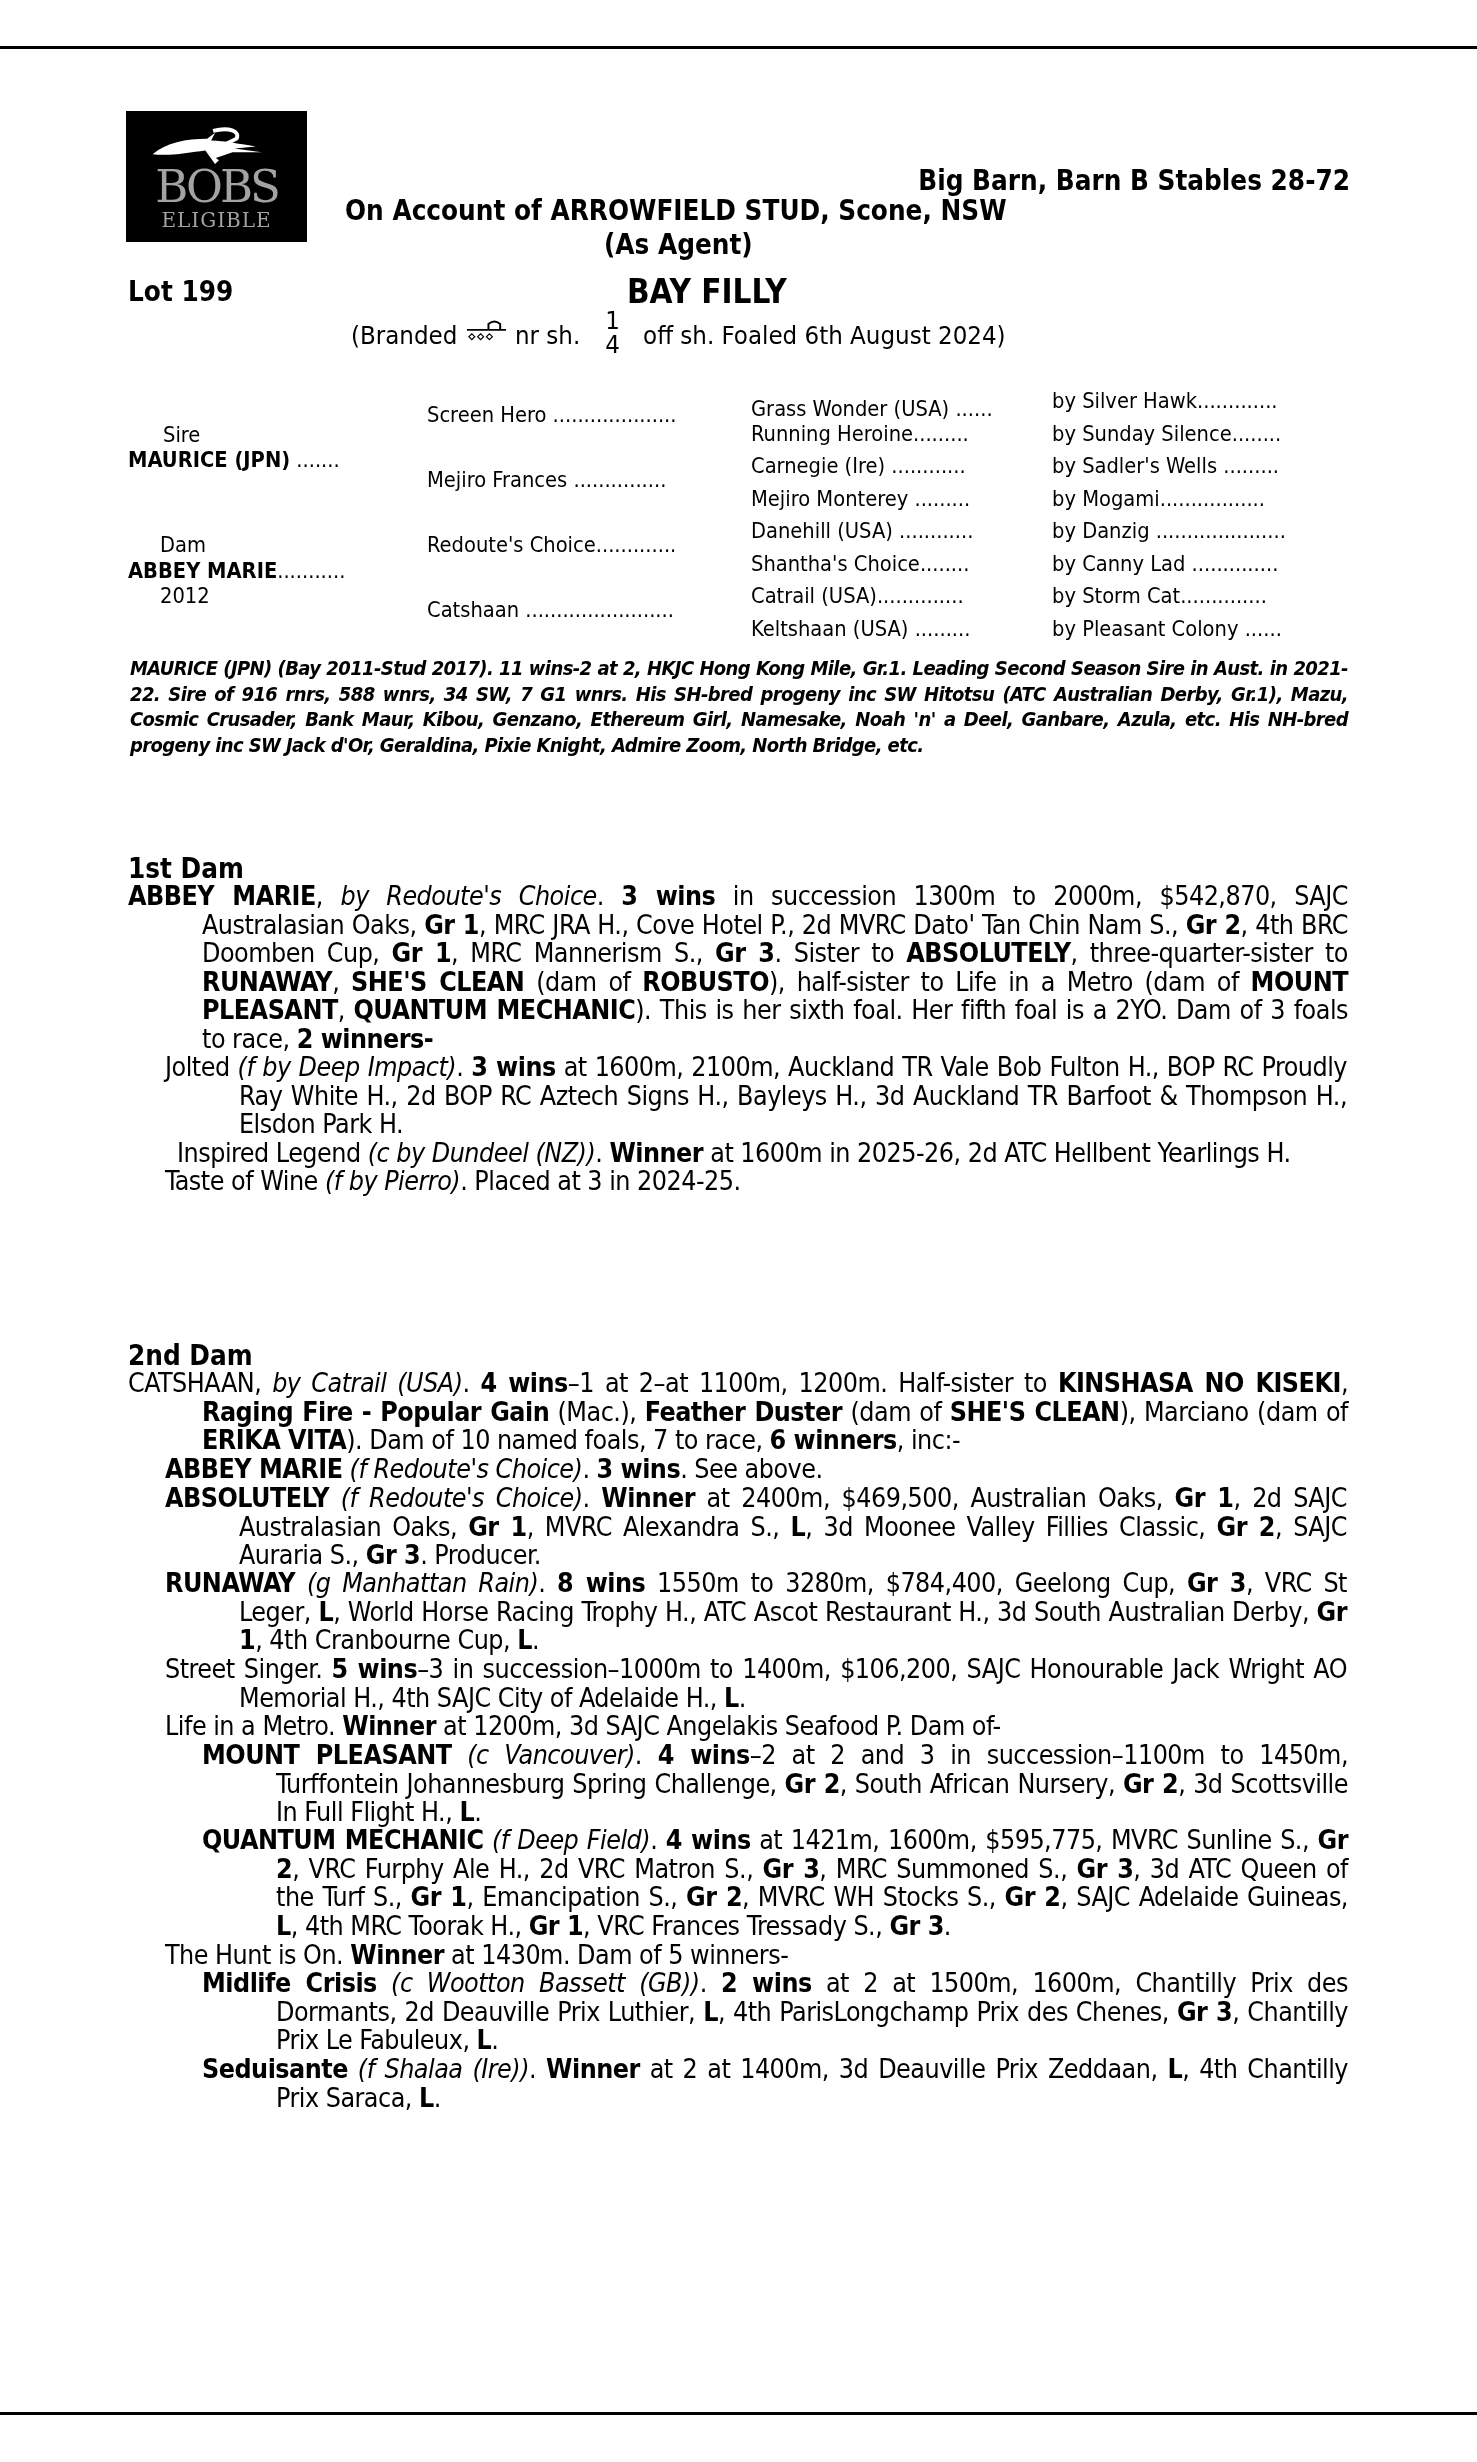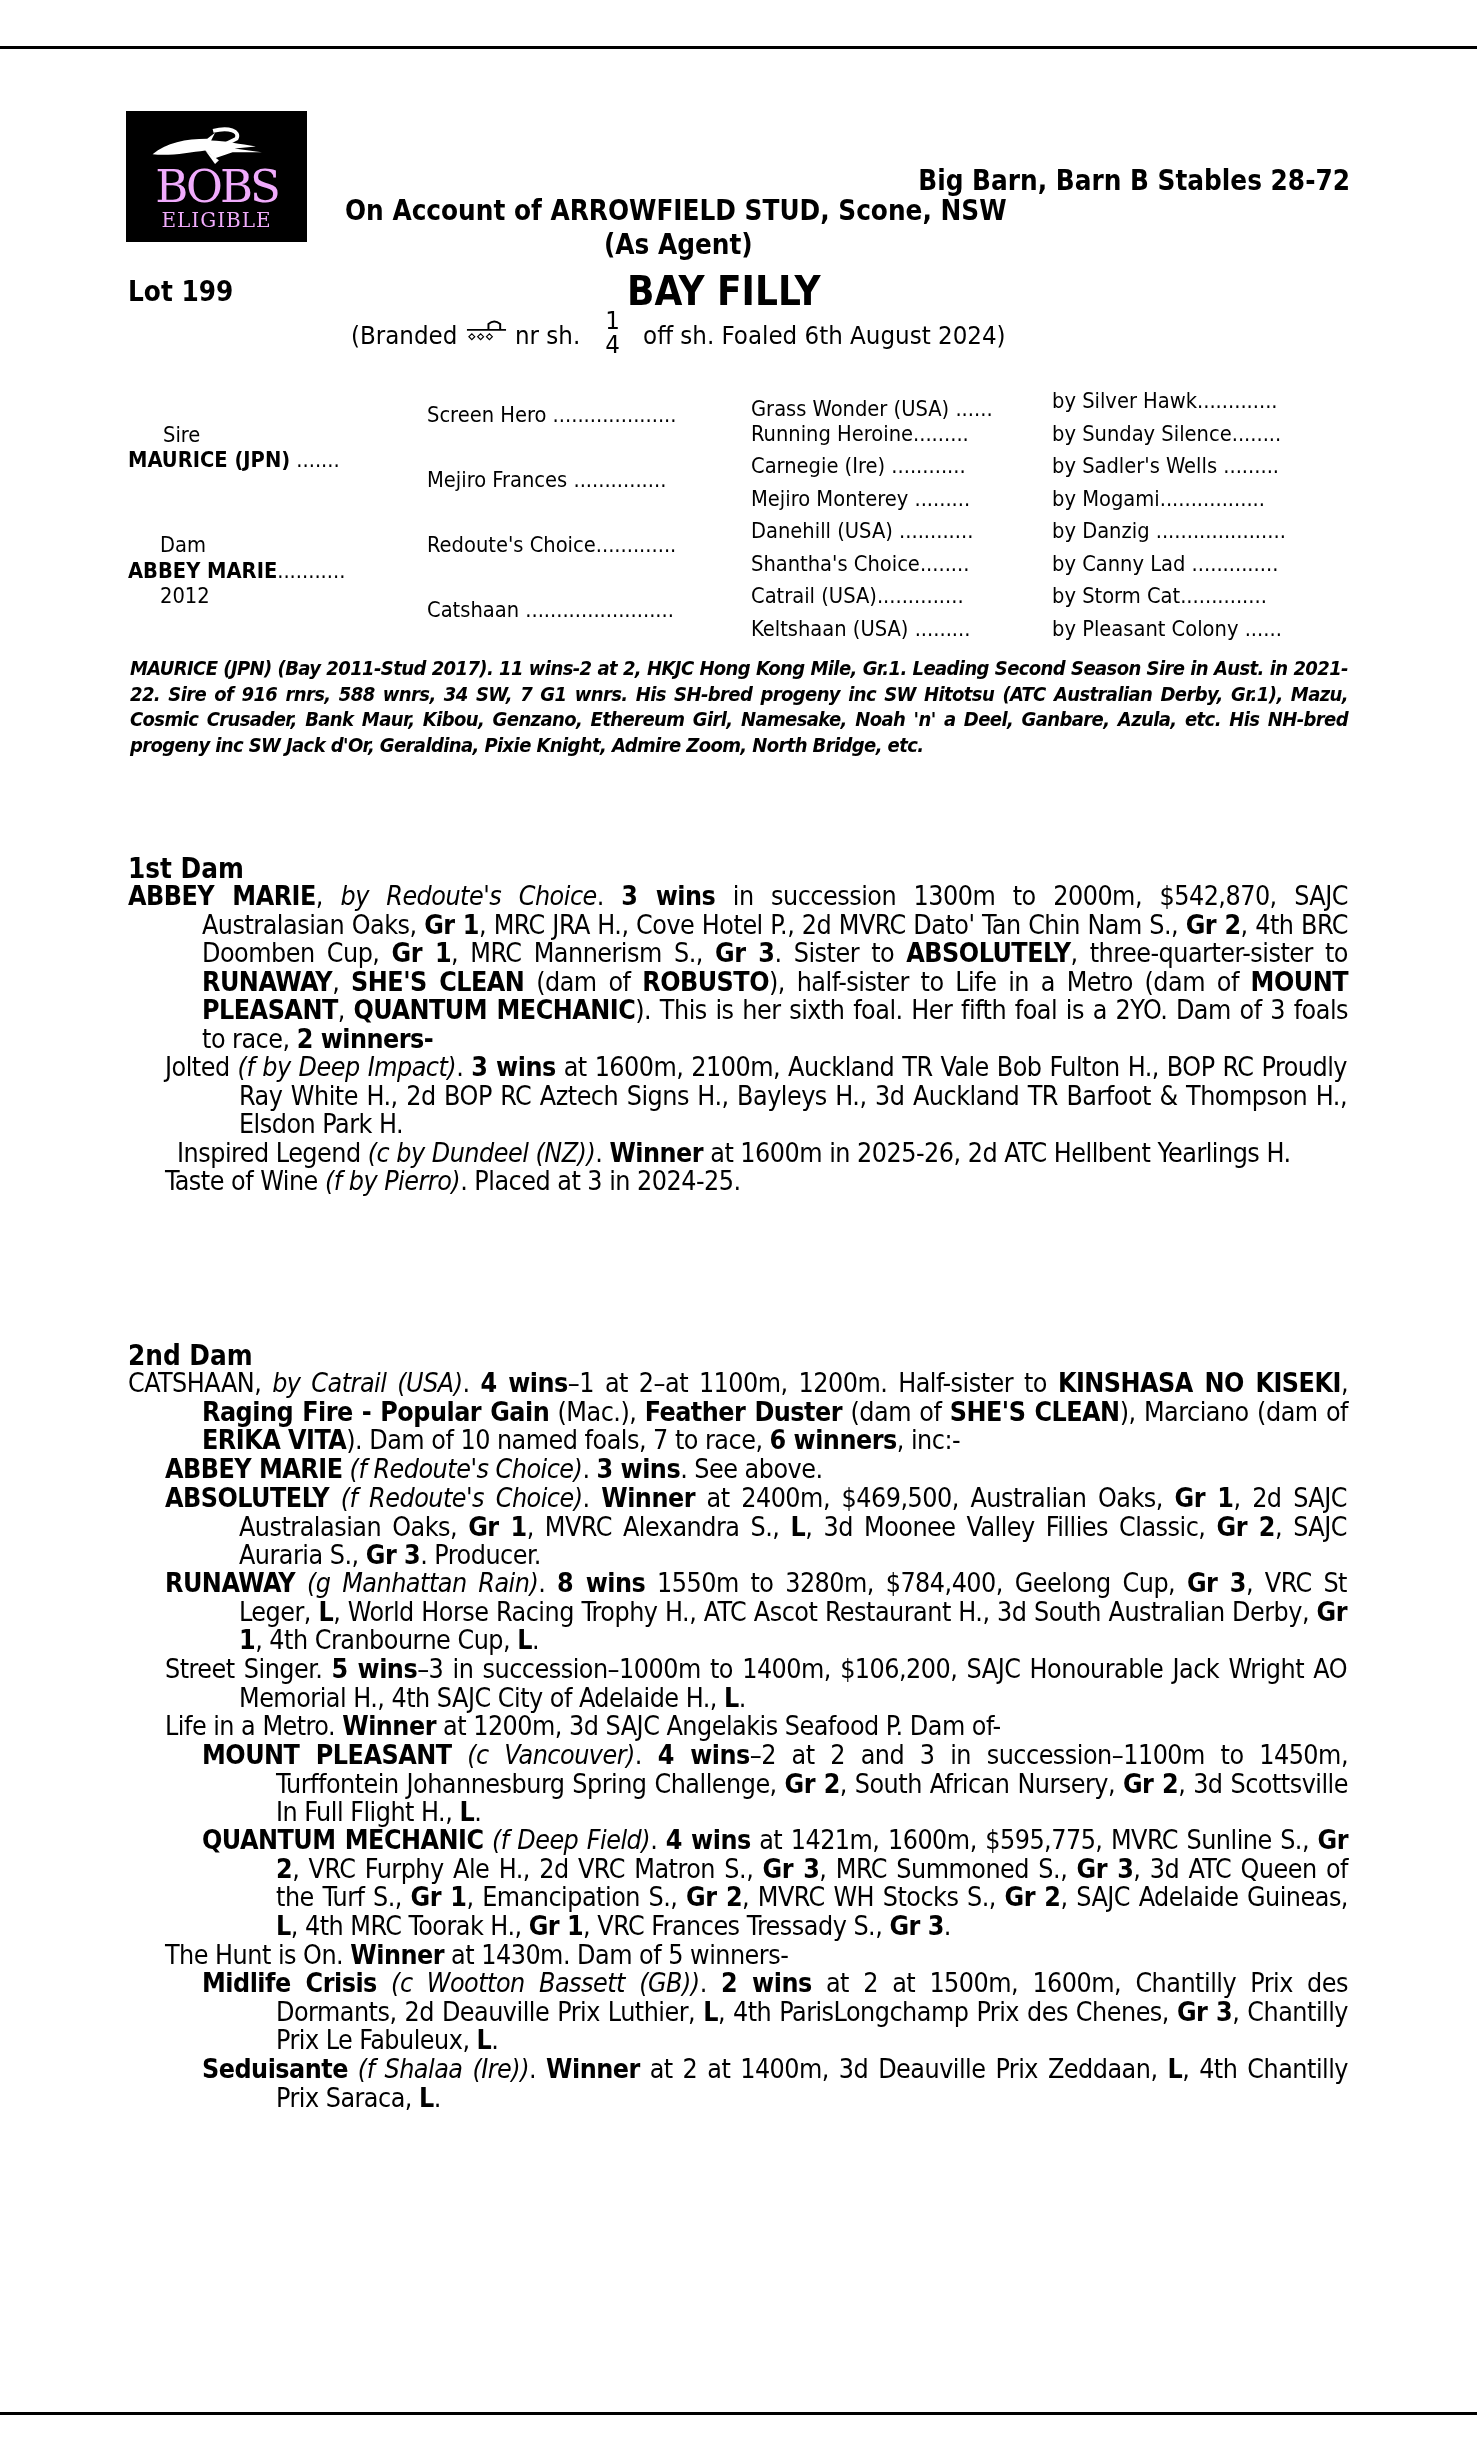--- a/index.html
+++ b/index.html
@@ -7,39 +7,39 @@
     width: 1478px; height: 2463px; position: relative; overflow: hidden;
     font-family: "DejaVu Sans Condensed", "DejaVu Sans", sans-serif;
     color: #000;
   }
   .rule { position: absolute; left: 0; width: 1478px; height: 3px; background: #000; }
   .rule.top { top: 46px; }
   .rule.bottom { top: 2412px; }
 
   .logo {
     position: absolute; left: 126px; top: 111px; width: 181px; height: 131px;
-    background: #000; color: #f0abfc; text-align: center;
+    background: #000; color: #a3a3a3; text-align: center;
   }
   .logo svg { position: absolute; left: 19.7px; top: 13.8px; }
   .logo .bobs {
     position: absolute; left: 0; width: 181px; top: 53px;
     font-family: "DejaVu Serif", serif; font-size: 45px; line-height: 45px;
     letter-spacing: -3px;
   }
   .logo .elig {
     position: absolute; left: 0; width: 181px; top: 101px;
     font-family: "DejaVu Serif", serif; font-size: 20px; line-height: 17.7px; letter-spacing: 1px;
   }
 
   .hdr { position: absolute; font-weight: bold; font-size: 27.6px; line-height: 31.5px; white-space: nowrap; transform-origin: left top; }
   .barn { right: 128px; top: 165px; }
   .account { left: 345px; top: 195px; }
   .agent { left: 604px; top: 229px; }
   .lot { left: 128px; top: 276px; }
-  .title { left: 627px; top: 272px; font-size: 40px; line-height: 39px; }
+  .title { left: 627px; top: 272px; font-size: 33px; line-height: 39px; }
 
   .brand-line {
     position: absolute; left: 351px; top: 313px; font-size: 25.6px; line-height: 29.6px; white-space: nowrap;
   }
   .brand-line .frac {
     display: inline-block; vertical-align: middle; text-align: center; line-height: 23.6px; margin: 0 15.8px 0 17.7px;
     position: relative; top: -3.9px;
   }
   .brand-line .frac span { display: block; }
   .brand-sym { display: inline-block; vertical-align: middle; width: 43px; height: 29.6px; position: relative; top: -3.9px; }

